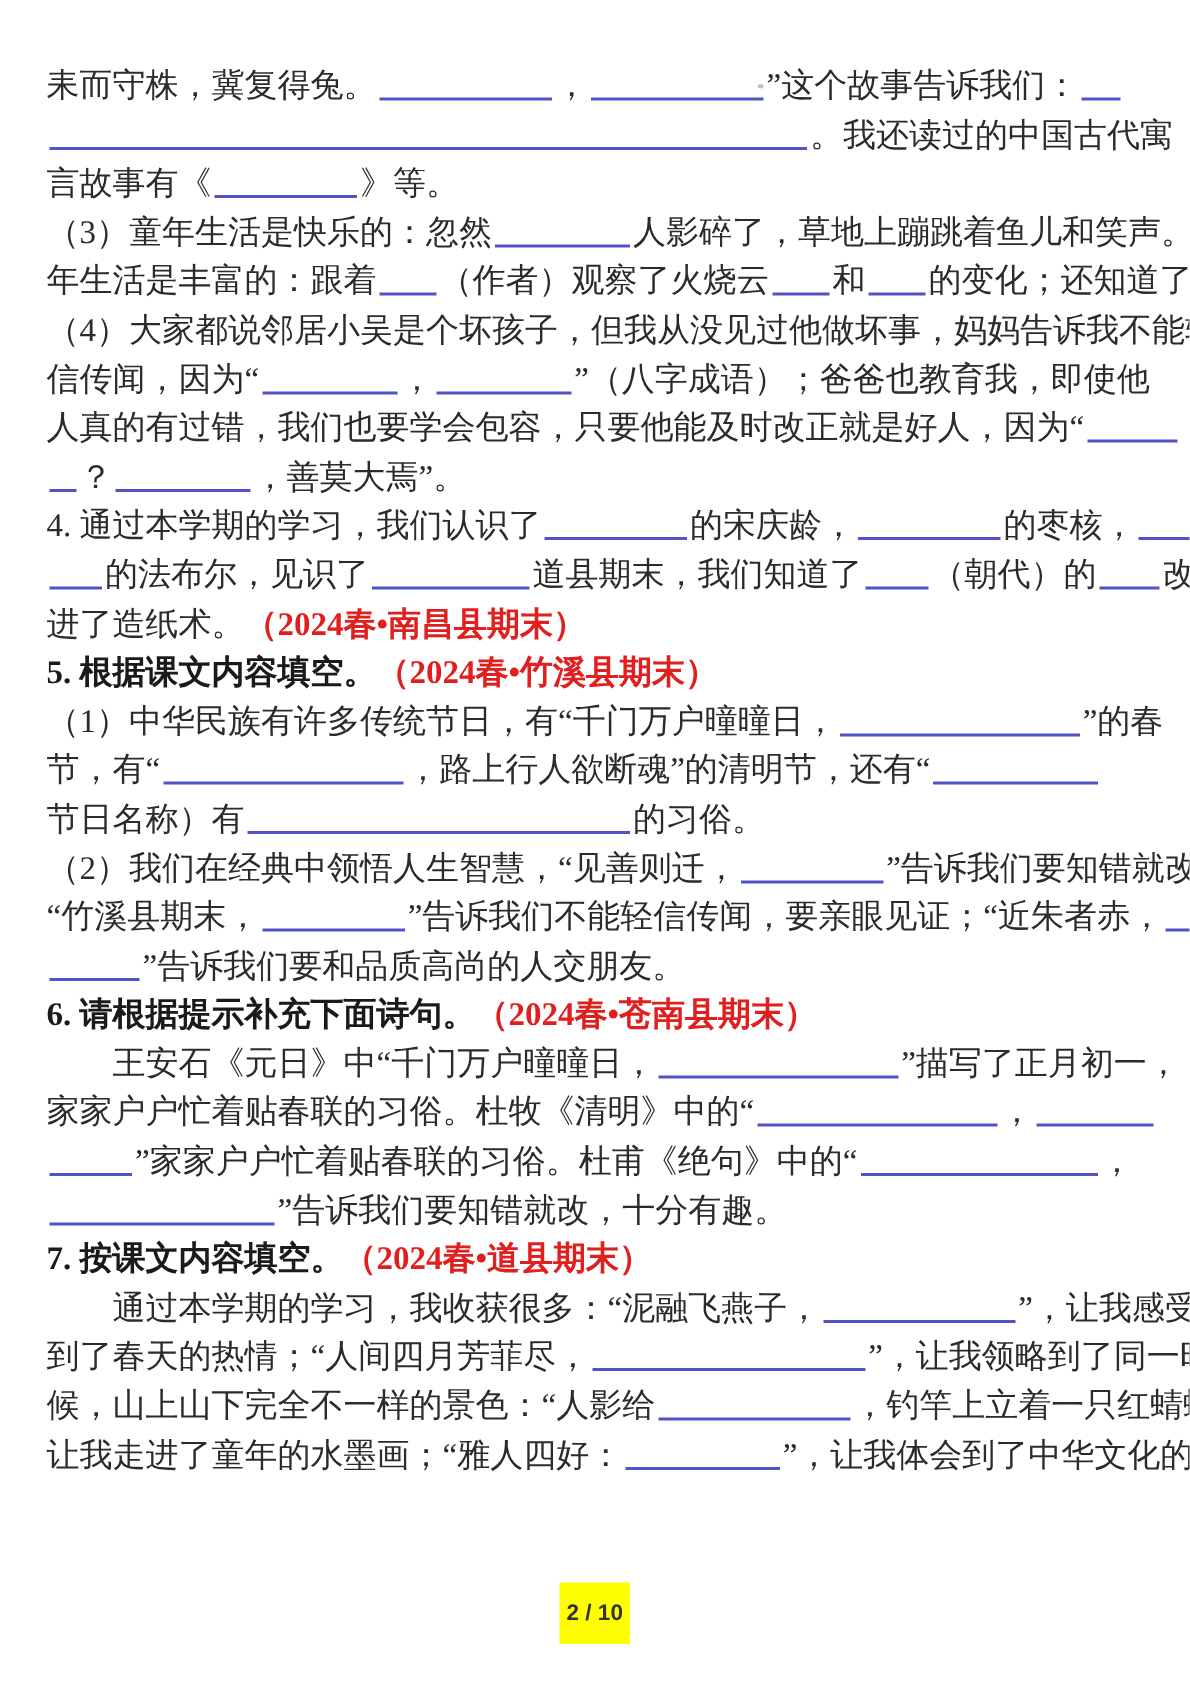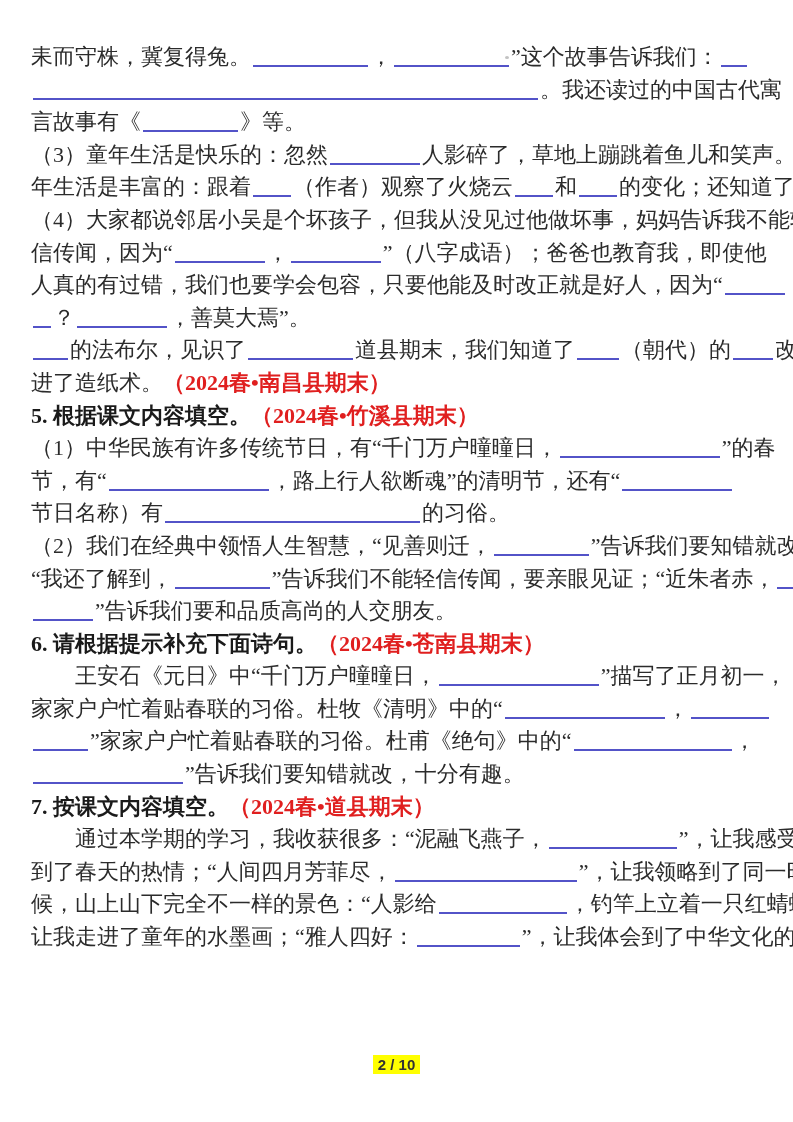--- a/index.html
+++ b/index.html
@@ -38,21 +38,21 @@
   .bold{font-weight:bold;color:#1a1a1a;}
   .footer{
     position:absolute;top:1055px;left:0;width:793px;
     text-align:center;
   }
   .page-num{
     display:inline-block;
     background:var(--hl);
     font-family:"Liberation Sans","DejaVu Sans",sans-serif;
     font-size:15px;font-weight:bold;color:#333333;
-    padding:1px 5px;
+    padding:12px 5px;
   }
   .artifact-dot{
     position:absolute;left:505px;top:56px;
     width:4px;height:3px;background:#9a9a9a;border-radius:50%;
     opacity:.6;
   }
 </style>
 </head>
 <body>
 
@@ -61,28 +61,29 @@
 <div class="doc">
     <div class="line"><span>耒而守株，冀复得兔。</span><span class="blank" style="width: 115px;"></span><span>，</span><span class="blank" style="width: 115px;"></span><span>”这个故事告诉我们：</span><span class="blank" style="width: 26px;"></span></div>
     <div class="line"><span class="blank" style="width: 505px;"></span><span>。我还读过的中国古代寓</span></div>
     <div class="line"><span>言故事有《</span><span class="blank" style="width: 95px;"></span><span>》等。</span></div>
     <div class="line"><span>（3）童年生活是快乐的：忽然</span><span class="blank" style="width: 90px;"></span><span>人影碎了，草地上蹦跳着鱼儿和笑声。童</span></div>
     <div class="line"><span>年生活是丰富的：跟着</span><span class="blank" style="width: 38px;"></span><span>（作者）观察了火烧云</span><span class="blank" style="width: 38px;"></span><span>和</span><span class="blank" style="width: 38px;"></span><span>的变化；还知道了</span></div>
     <div class="line"><span>（4）大家都说邻居小吴是个坏孩子，但我从没见过他做坏事，妈妈告诉我不能轻</span></div>
     <div class="line"><span>信传闻，因为“</span><span class="blank" style="width: 90px;"></span><span>，</span><span class="blank" style="width: 90px;"></span><span>”（八字成语）；爸爸也教育我，即使他</span></div>
     <div class="line"><span>人真的有过错，我们也要学会包容，只要他能及时改正就是好人，因为“</span><span class="blank" style="width: 60px;"></span></div>
     <div class="line"><span class="blank" style="width: 18px;"></span><span>？</span><span class="blank" style="width: 90px;"></span><span>，善莫大焉”。</span></div>
+    <div class="line"><span>4. 通过本学期的学习，我们认识了</span><span class="blank" style="width: 95px;"></span><span>的宋庆龄，</span><span class="blank" style="width: 95px;"></span><span>的枣核，</span><span class="blank" style="width: 40px;"></span></div>
     <div class="line"><span class="blank" style="width: 35px;"></span><span>的法布尔，见识了</span><span class="blank" style="width: 105px;"></span><span>道县期末，我们知道了</span><span class="blank" style="width: 42px;"></span><span>（朝代）的</span><span class="blank" style="width: 40px;"></span><span>改</span></div>
     <div class="line"><span>进了造纸术。</span><span class="red">（2024春•南昌县期末）</span></div>
     <div class="line"><span class="bold">5. 根据课文内容填空。</span><span class="red">（2024春•竹溪县期末）</span></div>
     <div class="line"><span>（1）中华民族有许多传统节日，有“千门万户曈曈日，</span><span class="blank" style="width: 160px;"></span><span>”的春</span></div>
     <div class="line"><span>节，有“</span><span class="blank" style="width: 160px;"></span><span>，路上行人欲断魂”的清明节，还有“</span><span class="blank" style="width: 110px;"></span></div>
     <div class="line"><span>节日名称）有</span><span class="blank" style="width: 255px;"></span><span>的习俗。</span></div>
     <div class="line"><span>（2）我们在经典中领悟人生智慧，“见善则迁，</span><span class="blank" style="width: 95px;"></span><span>”告诉我们要知错就改；</span></div>
-    <div class="line"><span>“我还了解到，</span><span class="blank" style="width: 95px;"></span><span>”告诉我们不能轻信传闻，要亲眼见证；“近朱者赤，</span><span class="blank" style="width: 26px;"></span></div>
+    <div class="line"><span>“竹溪县期末，</span><span class="blank" style="width: 95px;"></span><span>”告诉我们不能轻信传闻，要亲眼见证；“近朱者赤，</span><span class="blank" style="width: 26px;"></span></div>
     <div class="line"><span class="blank" style="width: 60px;"></span><span>”告诉我们要和品质高尚的人交朋友。</span></div>
     <div class="line"><span class="bold">6. 请根据提示补充下面诗句。</span><span class="red">（2024春•苍南县期末）</span></div>
     <div class="line indent"><span>王安石《元日》中“千门万户曈曈日，</span><span class="blank" style="width: 160px;"></span><span>”描写了正月初一，</span></div>
     <div class="line"><span>家家户户忙着贴春联的习俗。杜牧《清明》中的“</span><span class="blank" style="width: 160px;"></span><span>，</span><span class="blank" style="width: 78px;"></span></div>
     <div class="line"><span class="blank" style="width: 55px;"></span><span>”家家户户忙着贴春联的习俗。杜甫《绝句》中的“</span><span class="blank" style="width: 158px;"></span><span>，</span></div>
     <div class="line"><span class="blank" style="width: 150px;"></span><span>”告诉我们要知错就改，十分有趣。</span></div>
     <div class="line"><span class="bold">7. 按课文内容填空。</span><span class="red">（2024春•道县期末）</span></div>
     <div class="line indent"><span>通过本学期的学习，我收获很多：“泥融飞燕子，</span><span class="blank" style="width: 128px;"></span><span>”，让我感受</span></div>
     <div class="line"><span>到了春天的热情；“人间四月芳菲尽，</span><span class="blank" style="width: 182px;"></span><span>”，让我领略到了同一时</span></div>
     <div class="line"><span>候，山上山下完全不一样的景色：“人影给</span><span class="blank" style="width: 128px;"></span><span>，钓竿上立着一只红蜻蜓”</span></div>

